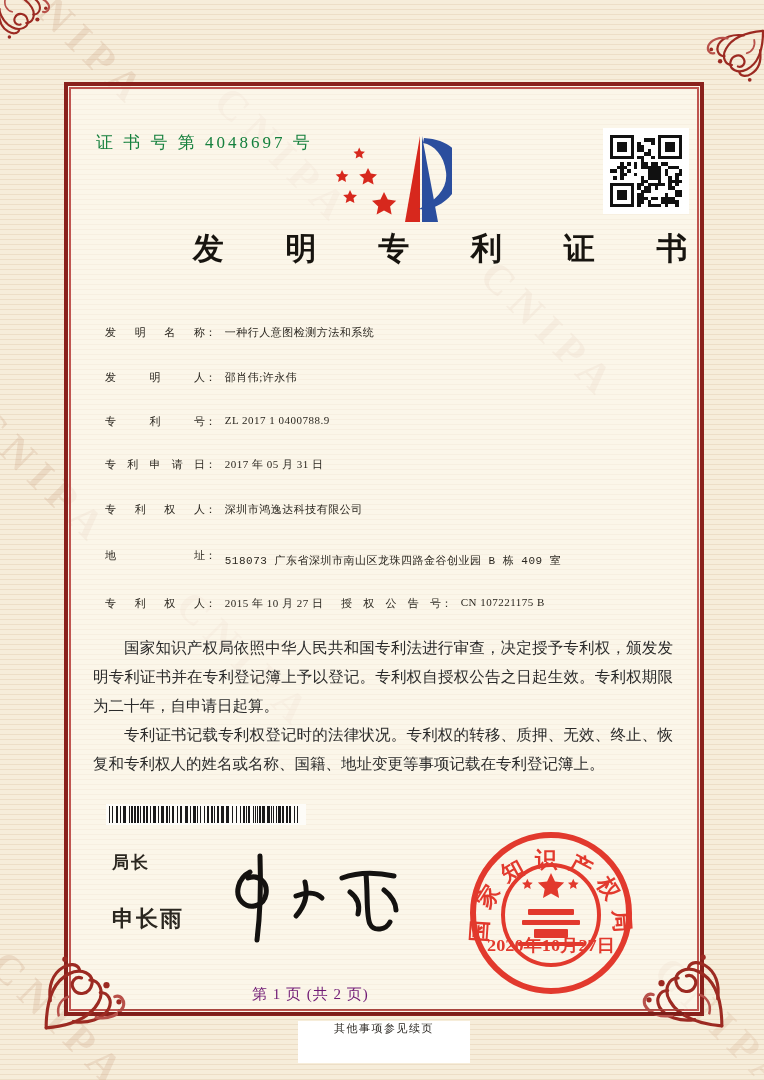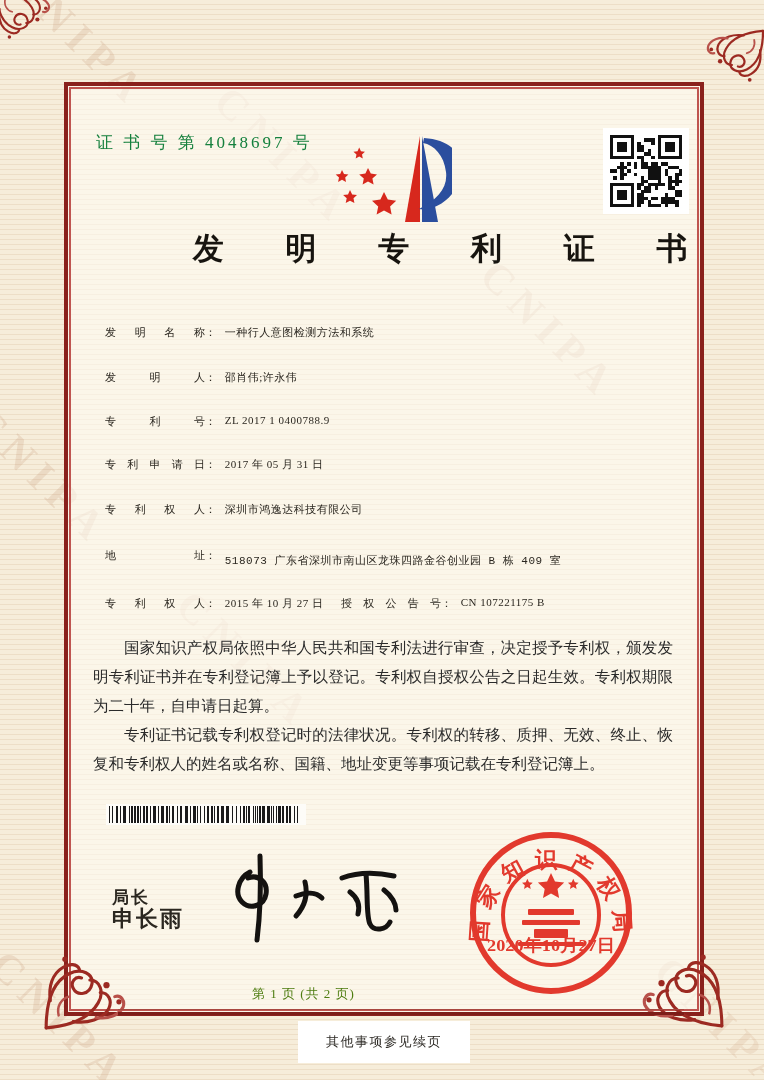--- a/index.html
+++ b/index.html
@@ -35,29 +35,29 @@
     font-size:31px; font-weight:bold; letter-spacing:27px; text-indent:27px; color:#17140f;
   }
   .frow { position:absolute; left:95px; width:600px; font-size:11px;margin-left:10px; }
   .flabel { display:inline-block; width:100px; text-align:justify; text-align-last:justify; vertical-align:top; }
   .fcolon { display:inline-block; vertical-align:top; }
   .fvalue { display:inline-block; margin-left:6px; vertical-align:top; letter-spacing:.5px; }
   .fvalue.wrap { width:452px; line-height:26px;font-family:Liberation Mono, monospace; }
   .pair2 { position:absolute; left:236px; top:0; }
   .paras { position:absolute; left:93px; top:633px; width:580px; font-size:15.5px; line-height:29px; text-align:justify; color:#2b2b2b; }
   .paras p { text-indent:2em; }
-  .sig-title { position:absolute; left:112px; top:886px; font-size:17px; font-weight:bold; font-family:Liberation Sans, sans-serif; letter-spacing:2px;text-align:center; }
+  .sig-title { position:absolute; left:112px; top:851px; font-size:17px; font-weight:bold; font-family:Liberation Sans, sans-serif; letter-spacing:2px;text-align:center; }
   .sig-name  { position:absolute; left:112px; top:904px; font-size:22px; font-weight:bold; font-family:"Liberation Sans",sans-serif; letter-spacing:2px; }
-  .page-info { position:absolute; left:252px; top:985px; font-size:13px; letter-spacing:1px; color:#4d7c0f; }
+  .page-info { position:absolute; left:252px; top:985px; font-size:15px; letter-spacing:1px; color:#701a75; }
   .bottom-rule { position:absolute; left:118px; top:1009px; width:566px; height:6px;
     border-top:1px solid #a8473f; border-bottom:3px solid #7d1d18; }
   .footer-strip {
     position:absolute; left:298px; top:1021px; width:172px; height:42px;
-    background:#ffffff; display:flex; align-items:center; justify-content:center;
-    font-size:13px; letter-spacing:1.5px; color:#2e2b26;
+    background:#ffffff; display:flex; justify-content:center;
+    font-size:11px; letter-spacing:1.5px; color:#2e2b26;
   }
   .qr-box { position:absolute; left:603px; top:128px; width:86px; height:86px; background:#fff; }
   .barcode-box { position:absolute; left:106px; top:804px; width:200px; height:21px; background:#fdfcf8; }
   .flourish { position:absolute; pointer-events:none; }
   svg text { font-family:"Liberation Serif",serif; }
 </style>
 </head>
 <body>
 
 <svg width="0" height="0" style="position:absolute">

